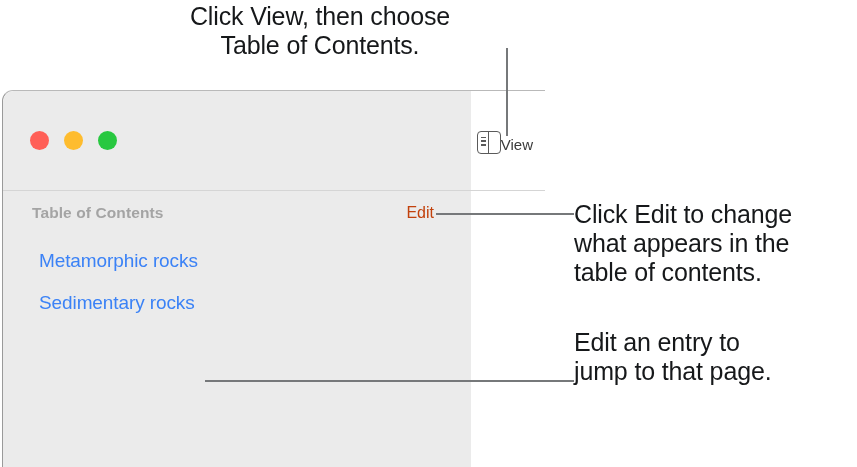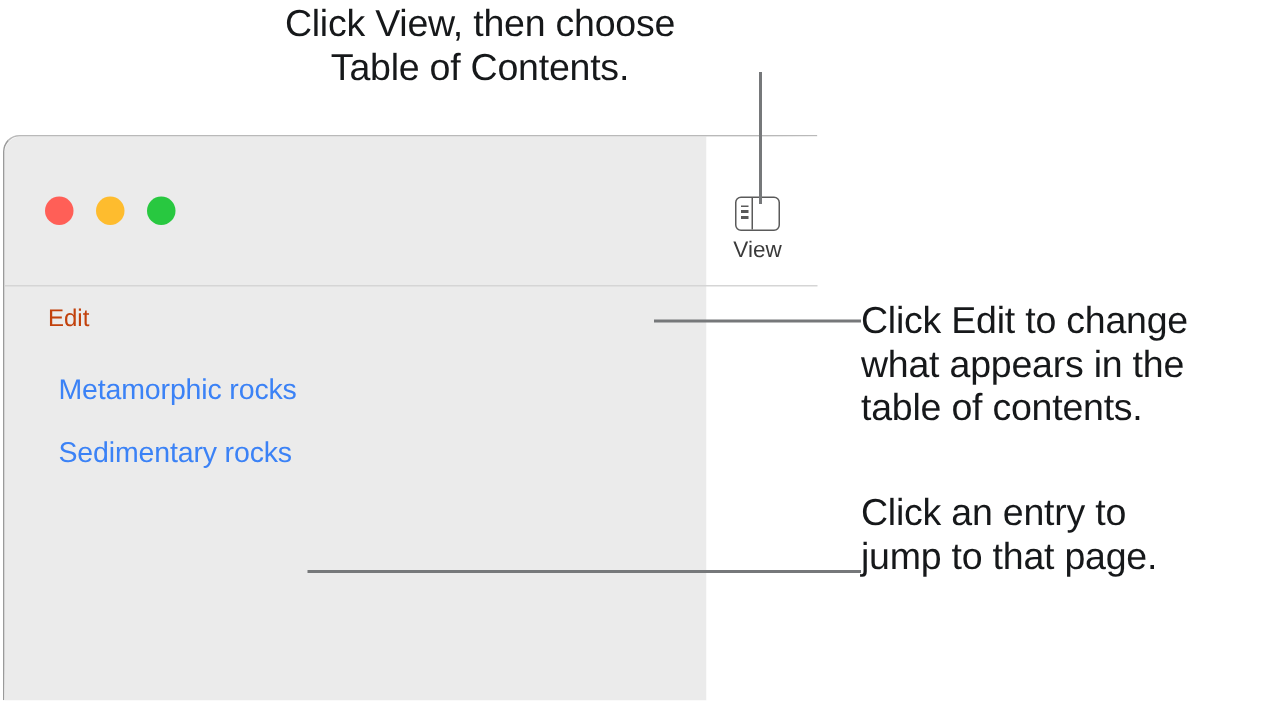--- a/index.html
+++ b/index.html
@@ -120,21 +120,21 @@
   .light-minimize { background: #febc2e; }
   .light-zoom     { background: #28c840; }
 
   
   #view-button {
     position: absolute;
     left: 477px;
     top: 131px;
     width: 56px;
     display: flex;
-    flex-direction: column;
+    flex-direction: row;
     align-items: center;
     cursor: default;
   }
   #view-icon {
     width: 30px;
     height: 23px;
     box-sizing: border-box;
     border: 1.6px solid #5a5a5a;
     border-radius: 4px;
     position: relative;
@@ -231,33 +231,34 @@
     <span class="pane-lines">
       <i></i>
         <i></i>
         <i></i>
     </span>
   </span>
   <span id="view-label">View</span>
 </div>
 
 <div id="toc-header">
+  <span id="toc-title">Table of Contents</span>
   <span id="toc-edit">Edit</span>
 </div>
 
 <div id="toc-list">
   <div class="toc-entry">Metamorphic rocks</div>
   <div class="toc-entry">Sedimentary rocks</div>
 </div>
 
 <div class="leader leader-v" id="leader-top-vert"></div>
 <div class="leader leader-h" id="leader-edit"></div>
 <div class="leader leader-h" id="leader-entry"></div>
 
 <div class="callout" id="callout-top">Click View, then choose
 Table of Contents.</div>
 
 <div class="callout" id="callout-edit">Click Edit to change
 what appears in the
 table of contents.</div>
 
-<div class="callout" id="callout-entry">Click an entry to
+<div class="callout" id="callout-entry">Edit an entry to
 jump to that page.</div>
 
 </body></html>

